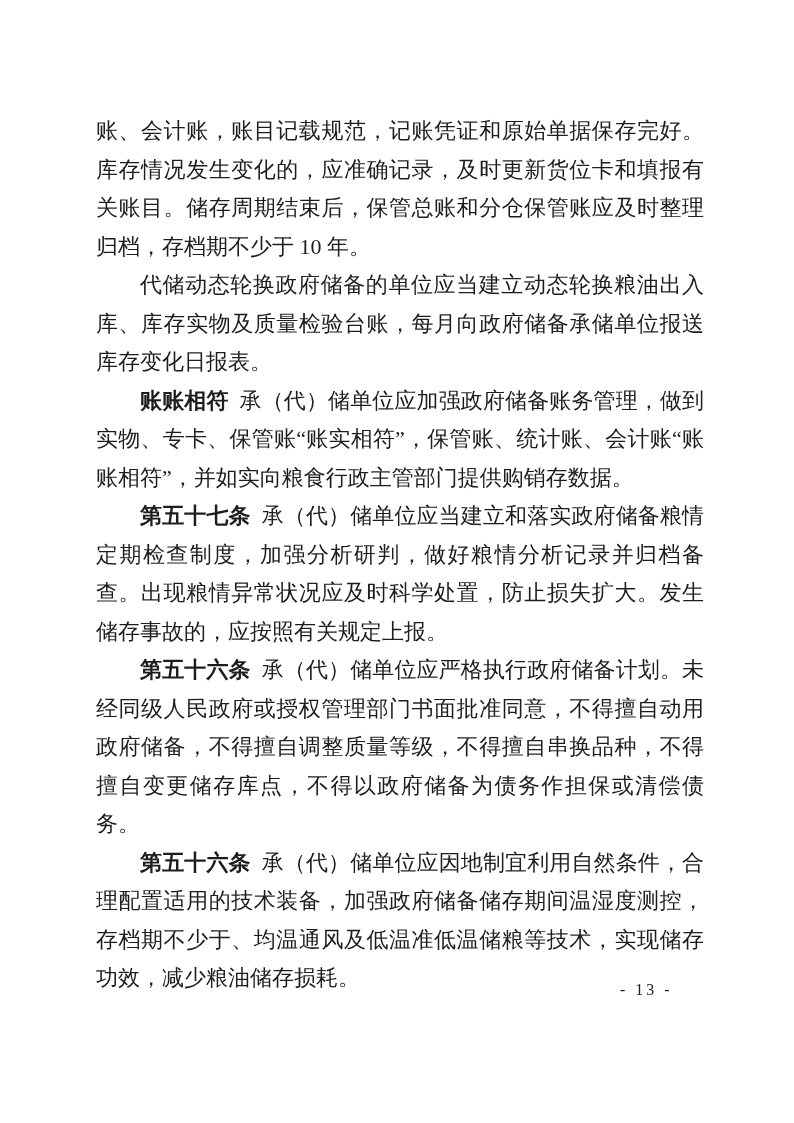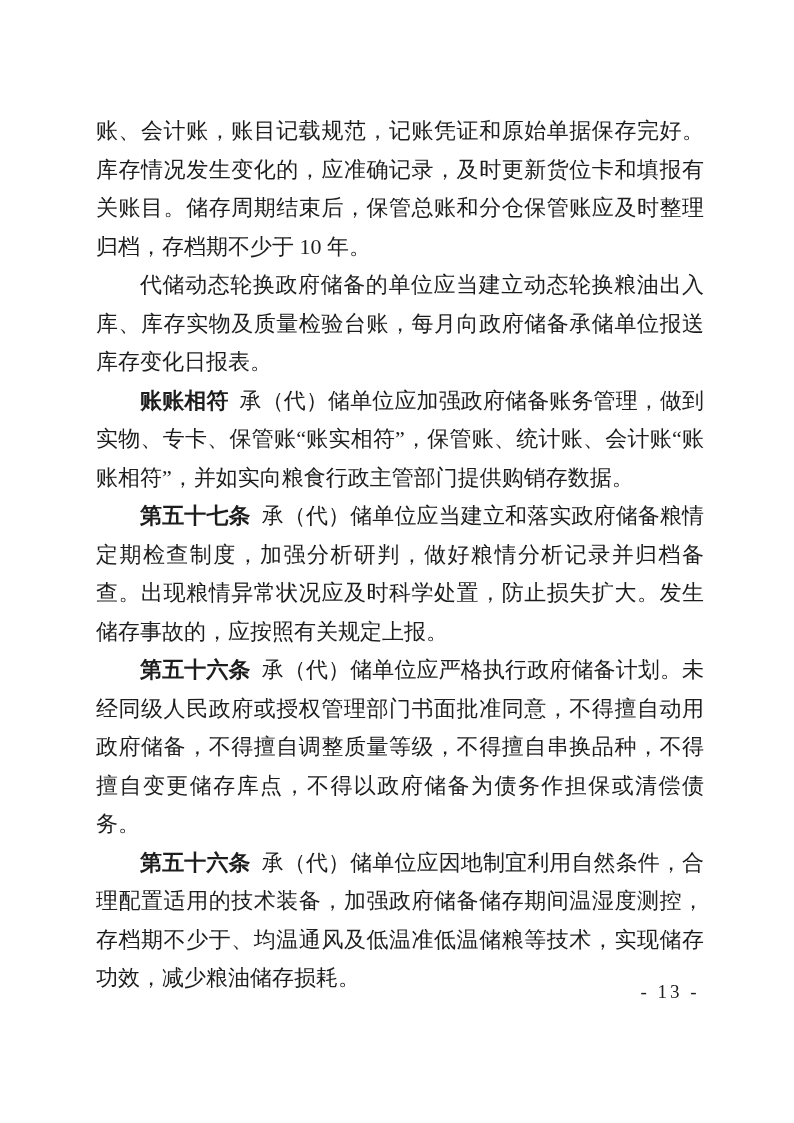--- a/index.html
+++ b/index.html
@@ -36,22 +36,22 @@
   }
   .lead {
     font-weight: 700;
     margin-right: 11px;
   }
   .page-number {
     position: absolute;
     left: 620px;
     top: 981px;
     width: 100px;
-    text-align: center;
-    font-size: 19px;
+    text-align: left;
+    font-size: 16px;
     letter-spacing: 3px;
     color: #1d1d1d;
   }
 </style>
 </head>
 <body>
 
 <div class="page">
   <div class="content">
       <p class="para"><span>账、会计账，账目记载规范，记账凭证和原始单据保存完好。库存情况发生变化的，应准确记录，及时更新货位卡和填报有关账目。储存周期结束后，保管总账和分仓保管账应及时整理归档，存档期不少于 10 年。</span></p>

